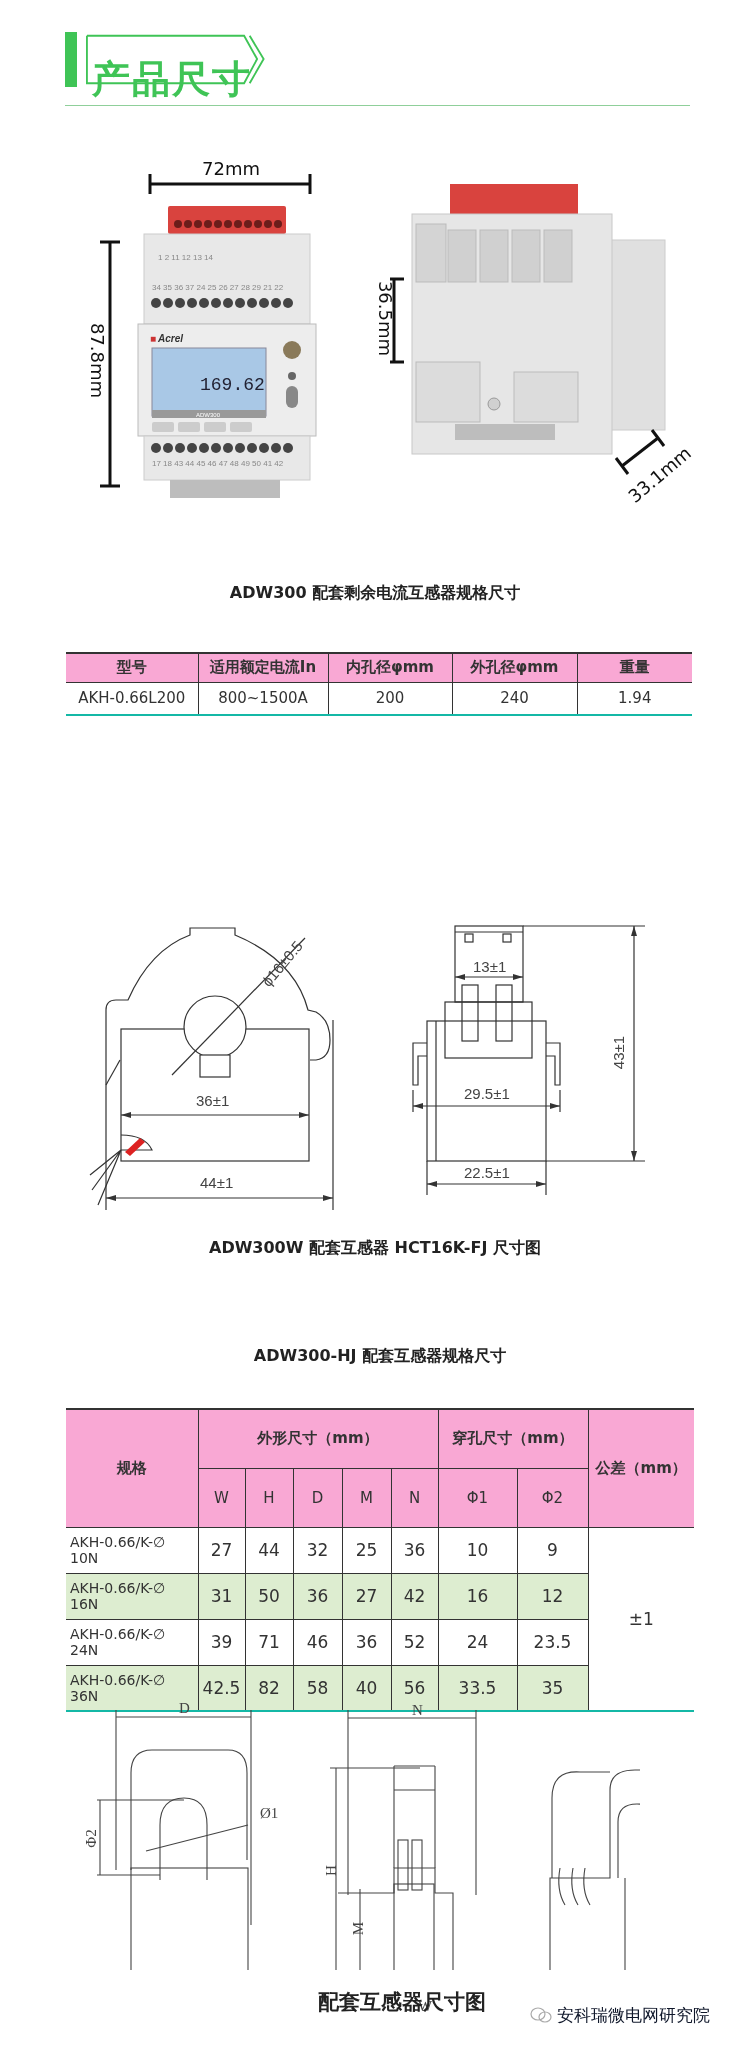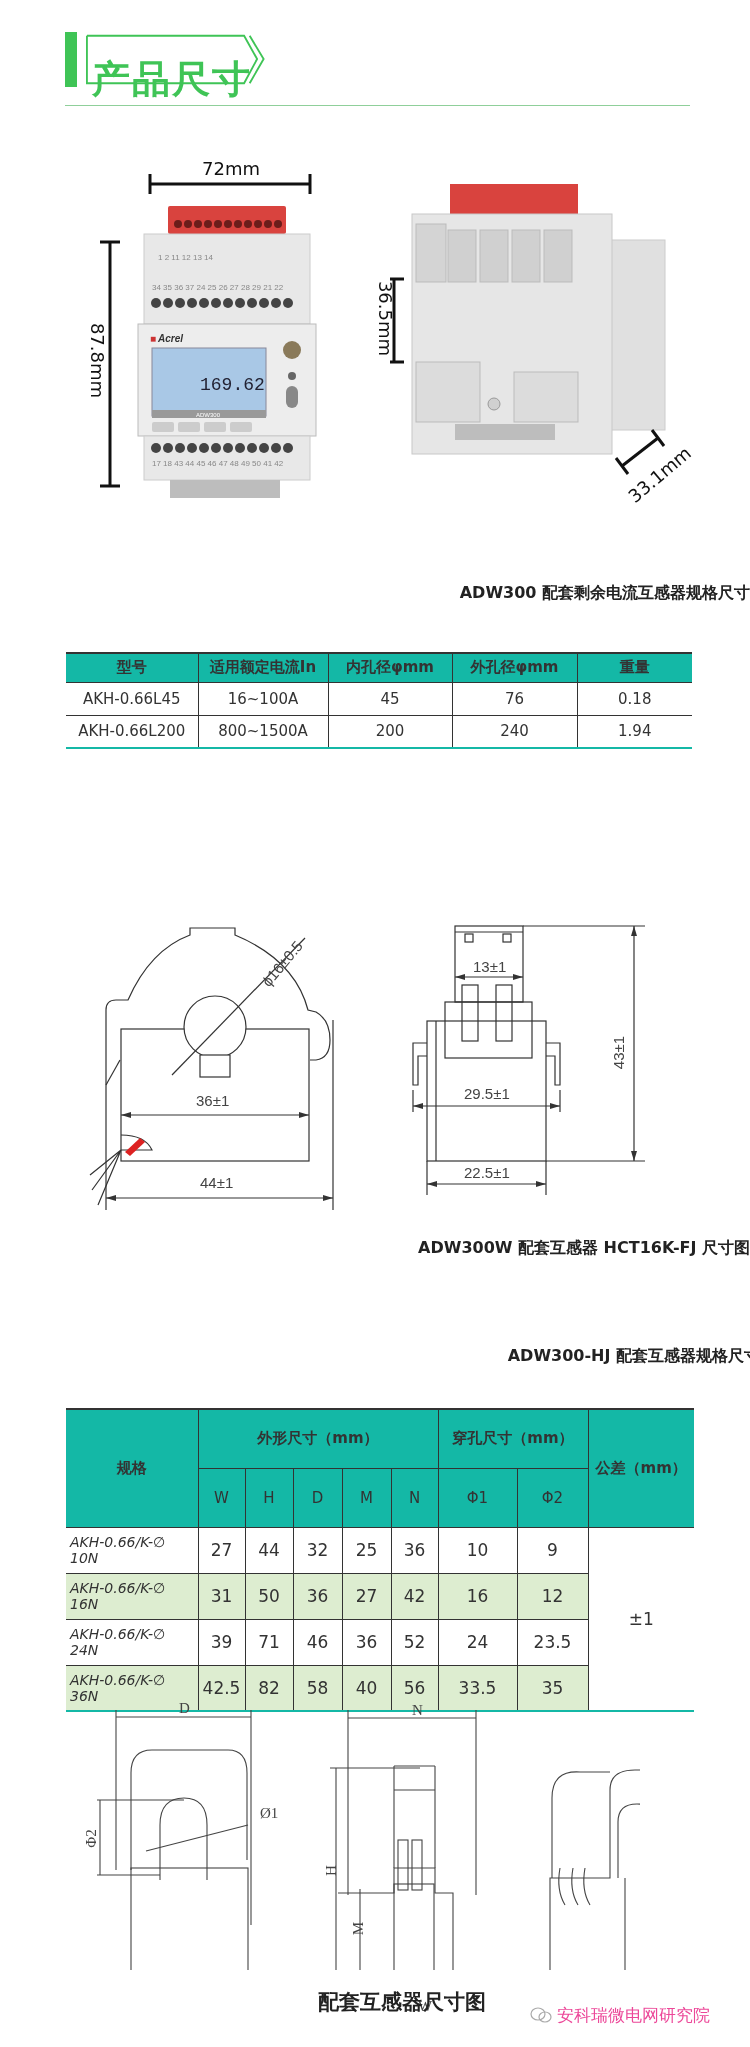--- a/index.html
+++ b/index.html
@@ -7,48 +7,48 @@
   body { position: relative; font-family: "DejaVu Sans", "Liberation Sans", sans-serif; color: #222; }
   .abs { position: absolute; }
 
   
   .hdr-bar { left: 65px; top: 32px; width: 12px; height: 55px; background: #3fc456; }
   .hdr-box { left: 86px; top: 33px; width: 186px; height: 53px; }
   .hdr-title { left: 92px; top: 35px; font-size: 38px; font-weight: bold; color: #3fc456; letter-spacing: 2px; line-height: 48px; margin-top: 20px; }
   .hdr-line { left: 65px; top: 105px; width: 625px; height: 1px; background: #8fcf9a; }
 
   
-  .caption { font-size: 16px; font-weight: bold; color: #222; text-align: right; white-space: nowrap; }
+  .caption { font-size: 16px; font-weight: bold; color: #222; text-align: center; white-space: nowrap; }
 
   
   table.spec { position: absolute; border-collapse: collapse; font-size: 15px; color: #333; }
   table.spec th, table.spec td { border-left: 1px solid #333; text-align: center; vertical-align: middle; font-weight: normal; }
   table.spec th:first-child, table.spec td:first-child { border-left: none; }
-  table.spec th { font-weight: bold; background: #14b8a6; }
+  table.spec th { font-weight: bold; background: #f9a8d4; }
   table.spec tr.g td { background: #ddedd0; }
   table.spec tr { border-bottom: 1px solid #333; }
   table.spec thead tr:first-child { border-top: 2px solid #333; }
   table.spec tbody tr:last-child { border-bottom: 2px solid #14b8a6; }
 
   #t1 { left: 66px; top: 652px; width: 626px; }
   #t1 th { height: 29px; font-size: 15px; }
   #t1 td { height: 33px; font-size: 15px; }
 
   #t2 { left: 66px; top: 1408px; width: 628px; font-size: 14px; }
   #t2 th { height: 59px; font-size: 15px; }
   #t2 th.sub { font-weight: normal; font-size: 15px; }
   #t2 td { height: 46px; font-size: 17px; }
-  #t2 td.model { font-size: 14px; text-align: left; padding-left: 4px; font-style: italic; }
+  #t2 td.model { font-size: 14px; text-align: left; padding-left: 4px; }
   #t2 td.tol { background: #fff !important; border-left: 1px solid #333; font-size: 17px; }
 
   
   .dim { font-family: "Liberation Sans Narrow", "Liberation Sans", sans-serif; font-size: 15px; color: #444; white-space: nowrap; }
   .photo-dim { font-size: 18px; color: #111; white-space: nowrap; }
 
-  .watermark { font-size: 17px; color: #ec4899; white-space: nowrap; }
+  .watermark { font-size: 17px; color: #0f172a; white-space: nowrap; }
 </style>
 </head>
 <body>
 
 <div class="abs hdr-bar"></div>
 <svg class="abs hdr-box" viewBox="0 0 200 53" width="200" height="53" style="left:86px;top:33px;">
   <polyline points="1,1 170,1 184,26 170,52 1,52 1,1" fill="none" stroke="#3fc456" stroke-width="2"></polyline>
   <polyline points="176,1 191,26 176,52" fill="none" stroke="#3fc456" stroke-width="2"></polyline>
 </svg>
 <div class="abs hdr-title">产品尺寸</div>
@@ -182,27 +182,20 @@
     <tr>
       <th>型号</th>
       <th>适用额定电流In</th>
       <th>内孔径φmm</th>
       <th>外孔径φmm</th>
       <th>重量</th>
     </tr>
   </thead>
   <tbody>
     <tr>
-      <td>AKH-0.66L45</td>
-      <td>16~100A</td>
-      <td>45</td>
-      <td>76</td>
-      <td>0.18</td>
-    </tr>
-    <tr>
       <td>AKH-0.66L200</td>
       <td>800~1500A</td>
       <td>200</td>
       <td>240</td>
       <td>1.94</td>
     </tr>
   </tbody>
 </table>
 
 <svg class="abs" style="left:80px;top:915px;" width="270" height="300" viewBox="80 915 270 300">

